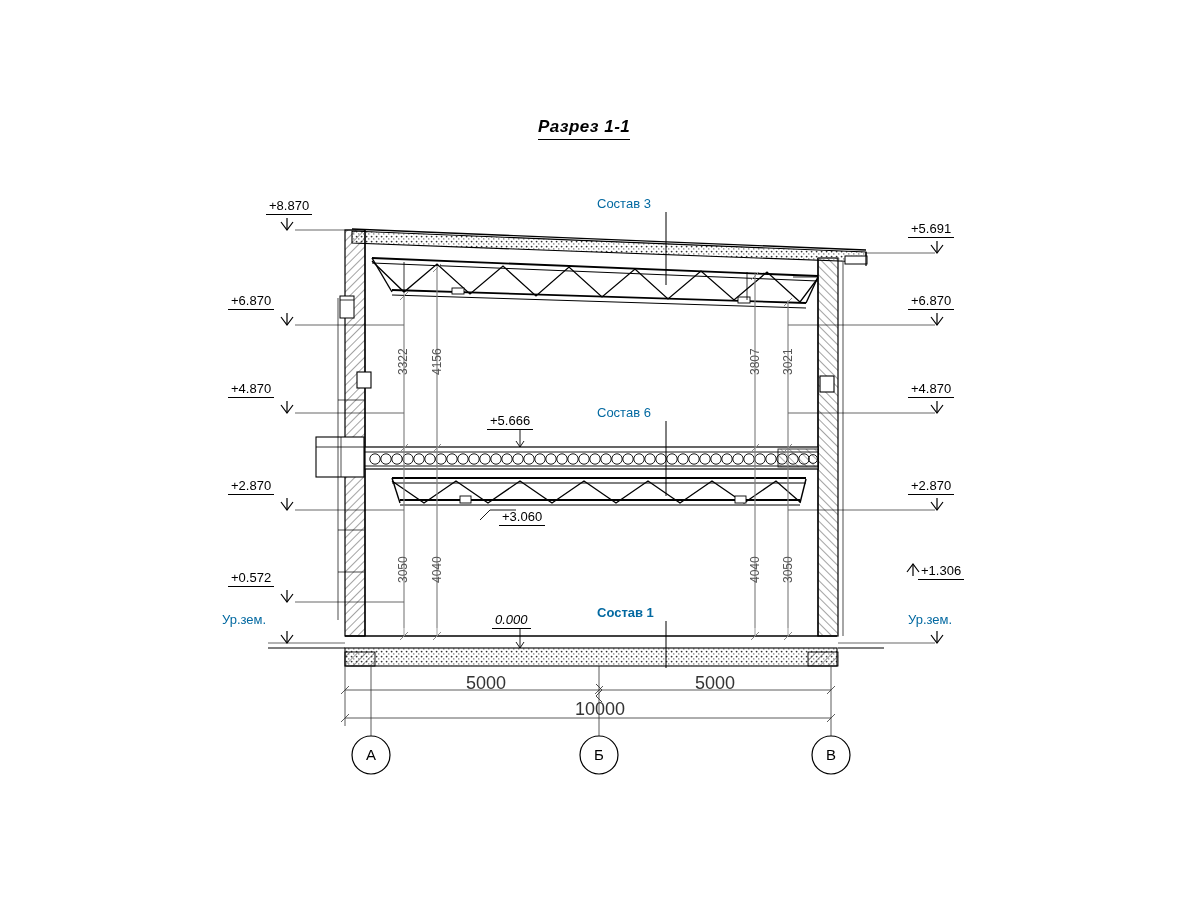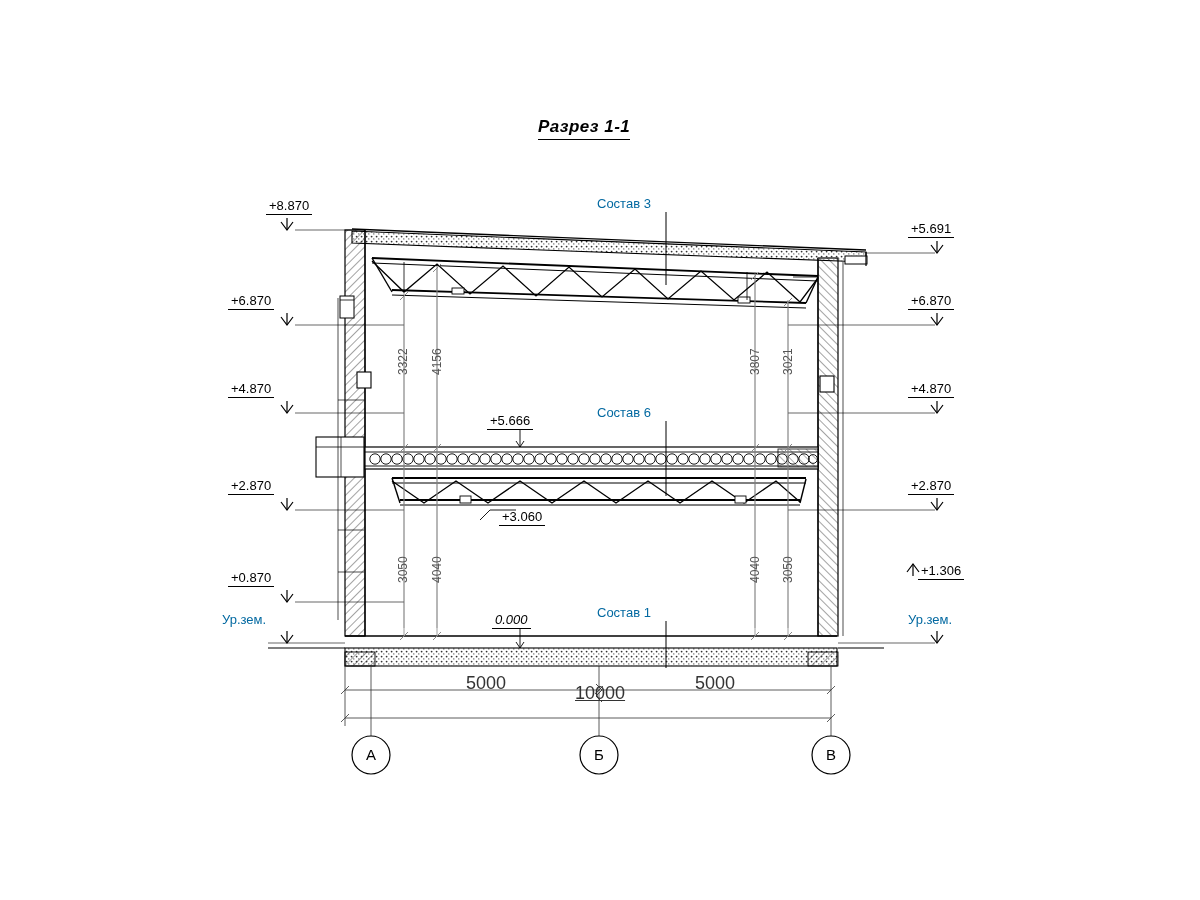--- a/index.html
+++ b/index.html
@@ -327,21 +327,21 @@
   <div class="lvl" style="left:228px; top:293px;">
     <span class="txt">+6.870</span>
   </div>
   <div class="lvl" style="left:228px; top:381px;">
     <span class="txt">+4.870</span>
   </div>
   <div class="lvl" style="left:228px; top:478px;">
     <span class="txt">+2.870</span>
   </div>
   <div class="lvl" style="left:228px; top:570px;">
-    <span class="txt">+0.870</span>
+    <span class="txt">+0.572</span>
   </div>
   <div class="plainlabel" style="left:222px; top:612px;">Ур.зем.</div>
 
   <div class="lvl" style="left:908px; top:221px;">
     <span class="txt">+5.691</span>
   </div>
   <div class="lvl" style="left:908px; top:293px;">
     <span class="txt">+6.870</span>
   </div>
   <div class="lvl" style="left:908px; top:381px;">
@@ -360,32 +360,32 @@
   </div>
   <div class="lvl" style="left:481px; top:509px;margin-left:18px;">
     <span class="txt">+3.060</span>
   </div>
   <div class="lvl" style="left:492px; top:612px;font-style:italic;">
     <span class="txt">0.000</span>
   </div>
 
   <div class="plainlabel" style="left:597px; top:196px;">Состав 3</div>
   <div class="plainlabel" style="left:597px; top:405px;">Состав 6</div>
-  <div class="plainlabel" style="left:597px; top:605px;">Состав 1</div>
+  <div class="plainlabel" style="left:597px; top:605px;font-weight:bold;">Состав 1</div>
 
   <div class="vdim" style="left:396px; top:375px;">3322</div>
   <div class="vdim" style="left:430px; top:375px;">4156</div>
   <div class="vdim" style="left:748px; top:375px;">3807</div>
   <div class="vdim" style="left:781px; top:375px;">3021</div>
   <div class="vdim" style="left:396px; top:583px;">3050</div>
   <div class="vdim" style="left:430px; top:583px;">4040</div>
   <div class="vdim" style="left:748px; top:583px;">4040</div>
   <div class="vdim" style="left:781px; top:583px;">3050</div>
 
   <div class="hdim" style="left:466px; top:673px;">5000</div>
   <div class="hdim" style="left:695px; top:673px;">5000</div>
-  <div class="hdim" style="left:575px; top:683px;text-decoration:underline;">10000</div>
+  <div class="hdim" style="left:575px; top:699px;">10000</div>
 
   <div class="axisname" style="left:352px; top:736px;">А</div>
   <div class="axisname" style="left:580px; top:736px;">Б</div>
   <div class="axisname" style="left:812px; top:736px;">В</div>
 
 </div>
 
 </body></html>

